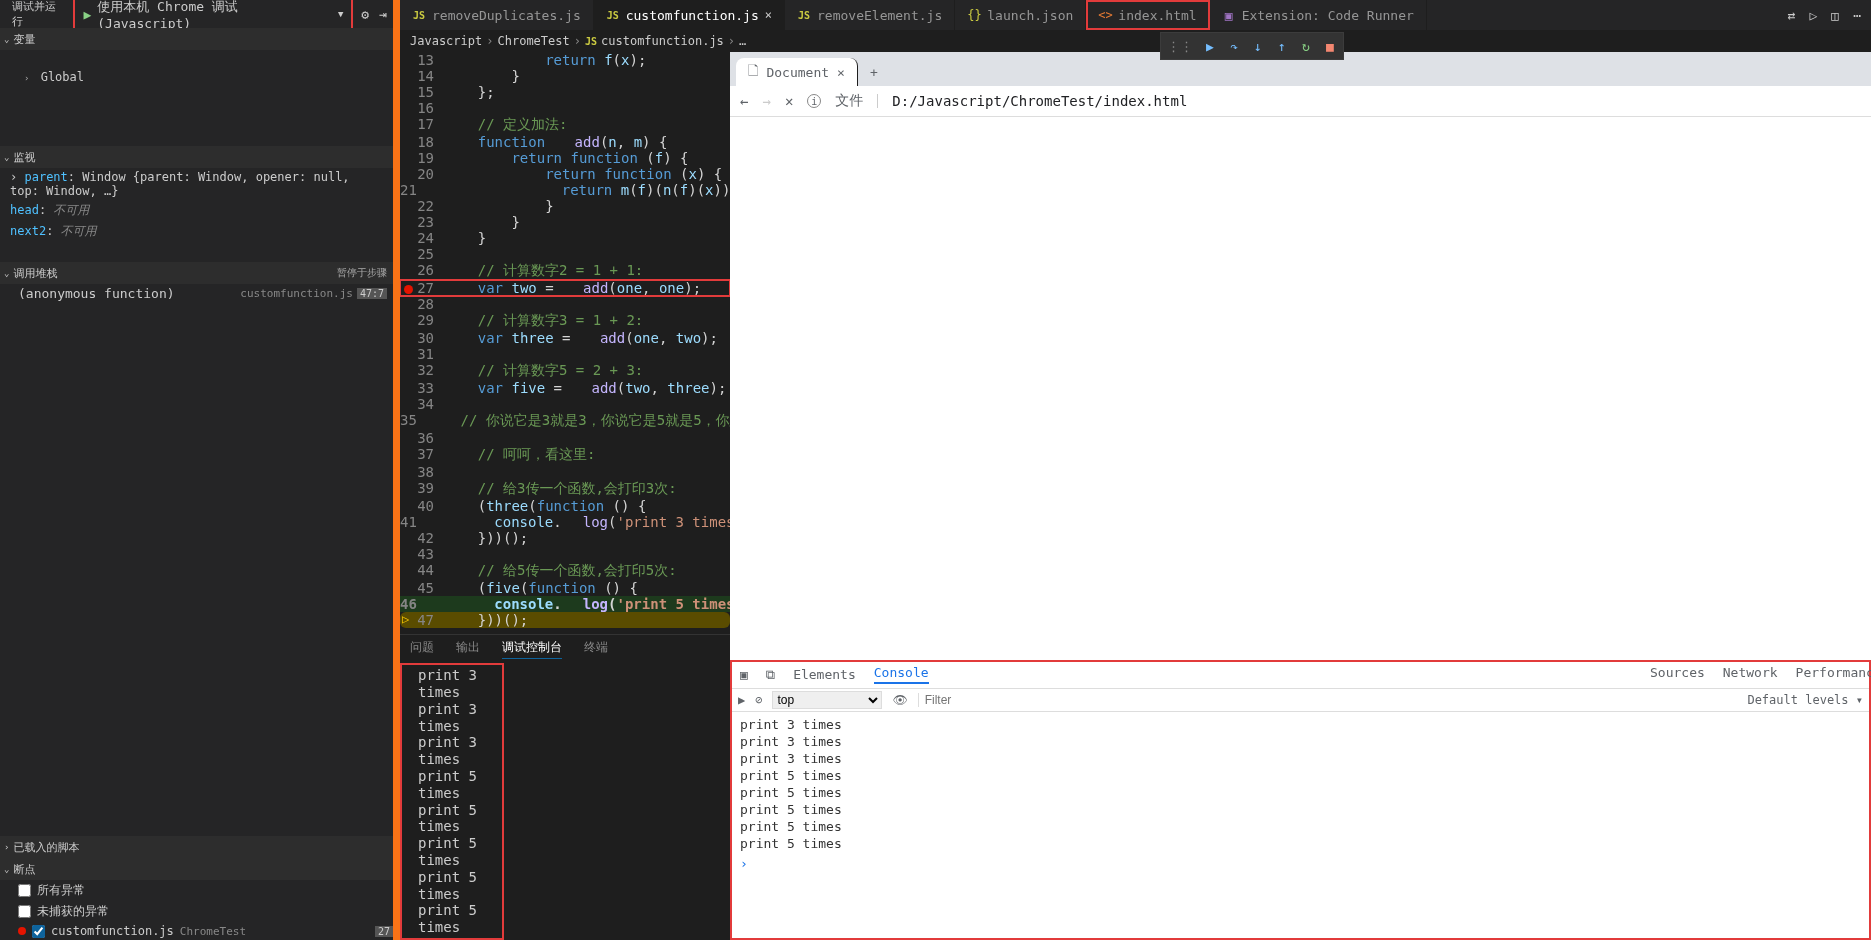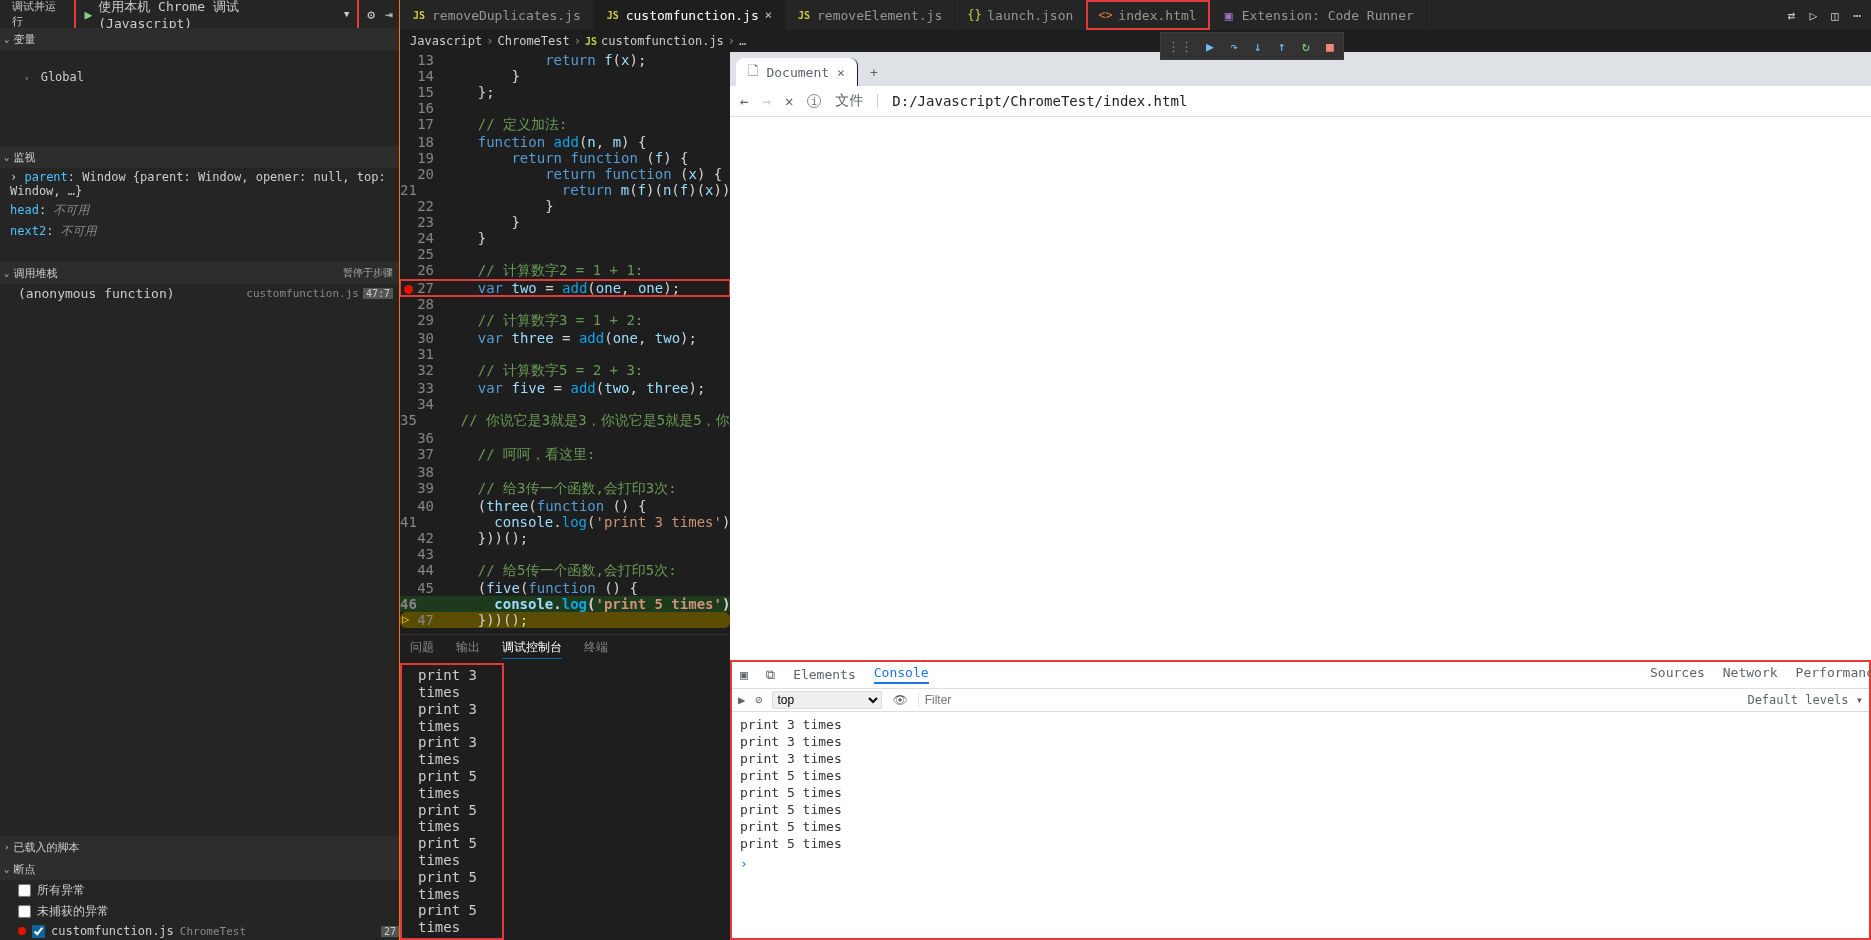--- a/index.html
+++ b/index.html
@@ -1,21 +1,21 @@
 <!DOCTYPE html>
 <html><head>
 <meta charset="utf-8">
 <style>
 * { margin: 0; padding: 0; box-sizing: border-box; }
 body { font-family: "Segoe UI", Consolas, monospace; font-size: 13px; background: #1e1e1e; color: #cccccc; overflow: hidden; width: 1871px; height: 940px; }
 .root { display: flex; flex-direction: column; width: 100%; height: 100%; }
 .main-area { display: flex; flex: 1; overflow: hidden; }
 
 
-.leftbar { width: 400px; background: #252526; display: flex; flex-direction: column; border-right: 1px solid #f97316; }
+.leftbar { width: 400px; background: #252526; display: flex; flex-direction: column; border-right: 7px solid #f97316; }
 .leftbar .top-row { display: flex; align-items: center; height: 28px; padding: 0 6px; gap: 8px; }
 .leftbar .title { font-size: 11px; padding-left: 6px; }
 .leftbar .config-box { display: flex; align-items: center; border: 2px solid #e23b3b; padding: 1px 8px; gap: 6px; }
 .leftbar .config-box .play { color: #89d185; }
 .leftbar .config-box .chev { color: #ccc; font-size: 9px; }
 .leftbar .top-icons { margin-left: auto; display:flex; gap:10px; color:#ccc; }
 .section-head { display: flex; align-items: center; height: 22px; background: #2d2d2d; font-size: 11px; padding-left: 4px; gap: 4px; }
 .section-head .chev { font-size: 9px; }
 .section-body { padding: 0 10px; font-family: Consolas, monospace; font-size: 12px; }
 .tree-item { padding: 2px 0 2px 14px; margin-top: 18px; }
@@ -64,21 +64,21 @@
 .gutter-line { display:flex; }
 .line-num { width:44px; text-align:right; color:#858585; padding-right:10px; position:relative; font-family:Consolas,monospace; font-size:14px;}
 .line-bp::before { content:''; position:absolute; left:4px; top:5px; width:9px;height:9px; border-radius:50%; background:#e51400;}
 .line-arrow::before { content:'▷'; position:absolute; left:2px; top:0; color:#ffcc00; font-size:12px;}
 .code-text { flex:1; font-family:Consolas,monospace; font-size:14px; white-space:pre; color:#d4d4d4;}
 .code-line.hl-yellow { background:#5a4c00;border-radius:6px; }
 .code-line.hl-green { background:#1d3a1d;font-weight:bold; }
 .code-line.boxed { outline:2px solid #e23b3b; outline-offset:-1px;}
 
 .tok-kw { color:#569cd6;}
-.tok-fn { color:#0ea5e9;}
+.tok-fn { color:#c4b5fd;margin-left:21px;}
 .tok-str { color:#ce9178;}
 .tok-cm { color:#6a9955;}
 .tok-id { color:#9cdcfe;}
 
 .debug-console { border-top:1px solid #333;}
 .dc-tabs { display:flex; gap:22px; padding:4px 10px; font-size:12px; color:#888;}
 .dc-tabs .active { color:#fff; border-bottom:1px solid #0e639c; padding-bottom:2px;}
 .dc-body { padding:4px 0 4px 18px; font-family:Consolas,monospace; font-size:14px; outline:2px solid #e23b3b; outline-offset:-2px; width:104px; line-height:1.2;}
 
 

